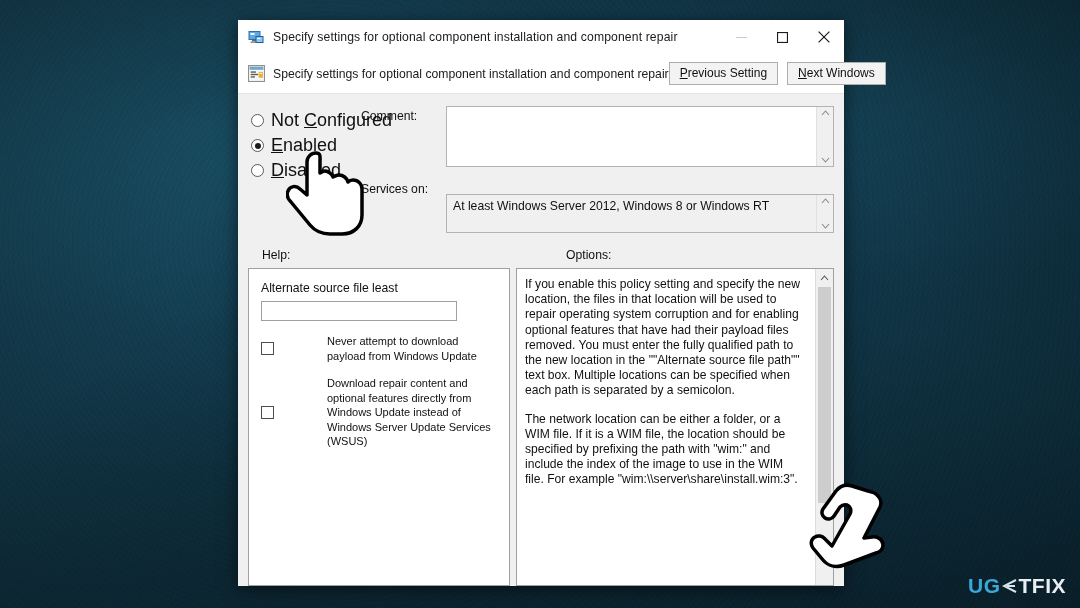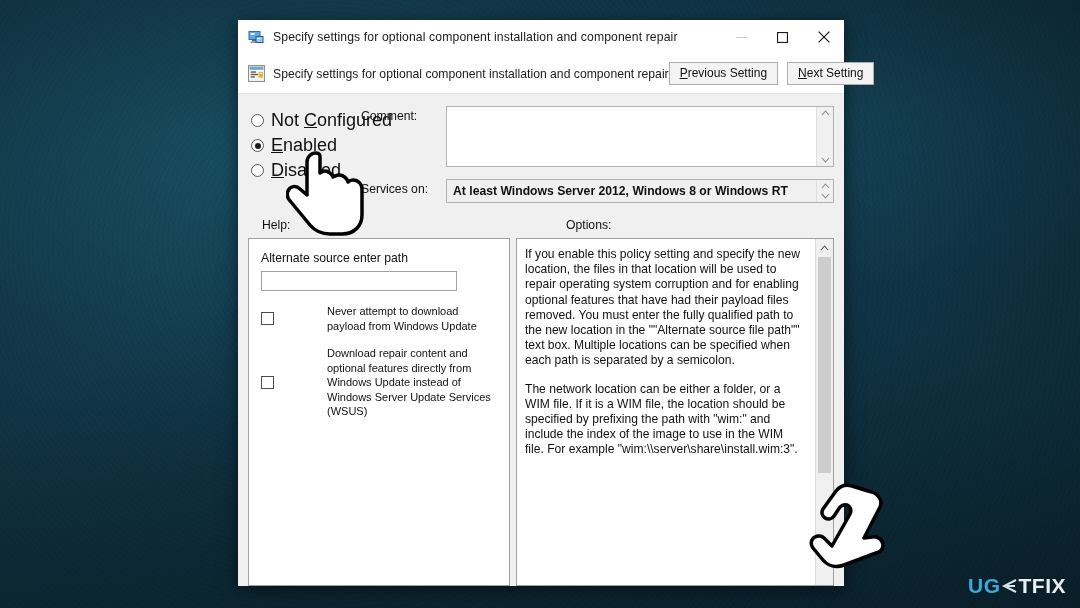--- a/index.html
+++ b/index.html
@@ -233,21 +233,21 @@
     display: flex;
     flex-direction: column;
     justify-content: space-between;
     align-items: center;
     padding: 3px 0;
     box-sizing: border-box;
   }
   .mini-scroll svg { display: block; }
 
   #comment-box { height: 61px; }
-  #supported-box { height: 24px; margin-top: 0; font-weight: bold; }
+  #supported-box { height: 39px; margin-top: 15px; }
   .gap-row { height: 12px; }
 
   
   .panel-labels {
     display: flex;
     margin-top: 15px;
     flex: 0 0 auto;
   }
   .panel-label {
     font-size: 12.2px;
@@ -428,21 +428,21 @@
       <rect x="1.5" y="1.5" width="13" height="3" fill="#6fa8c9"></rect>
       <rect x="2.5" y="6" width="5" height="1.3" fill="#5b5b5b"></rect>
       <rect x="2.5" y="8.3" width="7" height="1.3" fill="#5b5b5b"></rect>
       <rect x="2.5" y="10.6" width="4" height="1.3" fill="#5b5b5b"></rect>
       <rect x="10" y="6.5" width="4" height="5.5" fill="#e3b23c"></rect>
       <rect x="10.7" y="7.4" width="2.6" height="1" fill="#fff1c9"></rect>
     </svg>
     <div class="headerbar-text">Specify settings for optional component installation and component repair</div>
     <div class="nav-buttons">
       <div class="btn"><u>P</u><span>revious Setting</span></div>
-      <div class="btn"><u>N</u><span>ext Setting</span></div>
+      <div class="btn"><u>N</u><span>ext Windows</span></div>
     </div>
   </div>
 
   <div class="dialog-body">
 
     <div class="top-section">
       <div class="radio-col">
         <div class="radio-row">
           <span class="radio-mark"></span>
           <span class="radio-label">Not <u>C</u>onfigured</span>
@@ -493,21 +493,21 @@
     </div>
 
     <div class="panel-labels">
       <div class="panel-label" id="help-label">Help:</div>
       <div class="panel-label" id="options-label">Options:</div>
     </div>
 
     <div class="panels">
 
       <div class="options-panel">
-        <div class="opt-field-label">Alternate source enter path</div>
+        <div class="opt-field-label">Alternate source file least</div>
         <input class="opt-input" type="text" value="" style="">
         <div class="checkrow">
           <span class="checkbox"></span>
           <span class="checktext">Never attempt to download payload from Windows Update</span>
         </div>
         <div class="checkrow">
           <span class="checkbox"></span>
           <span class="checktext">Download repair content and optional features directly from Windows Update instead of Windows Server Update Services (WSUS)</span>
         </div>
       </div>

